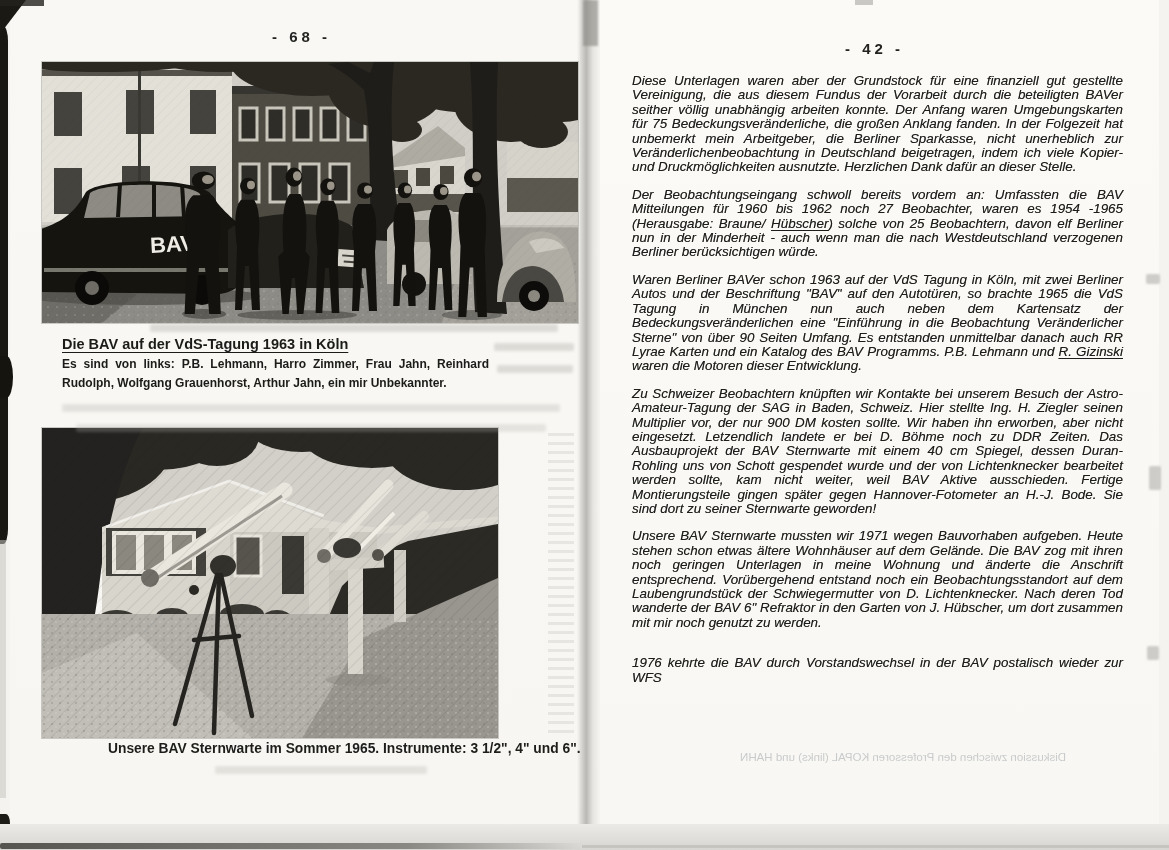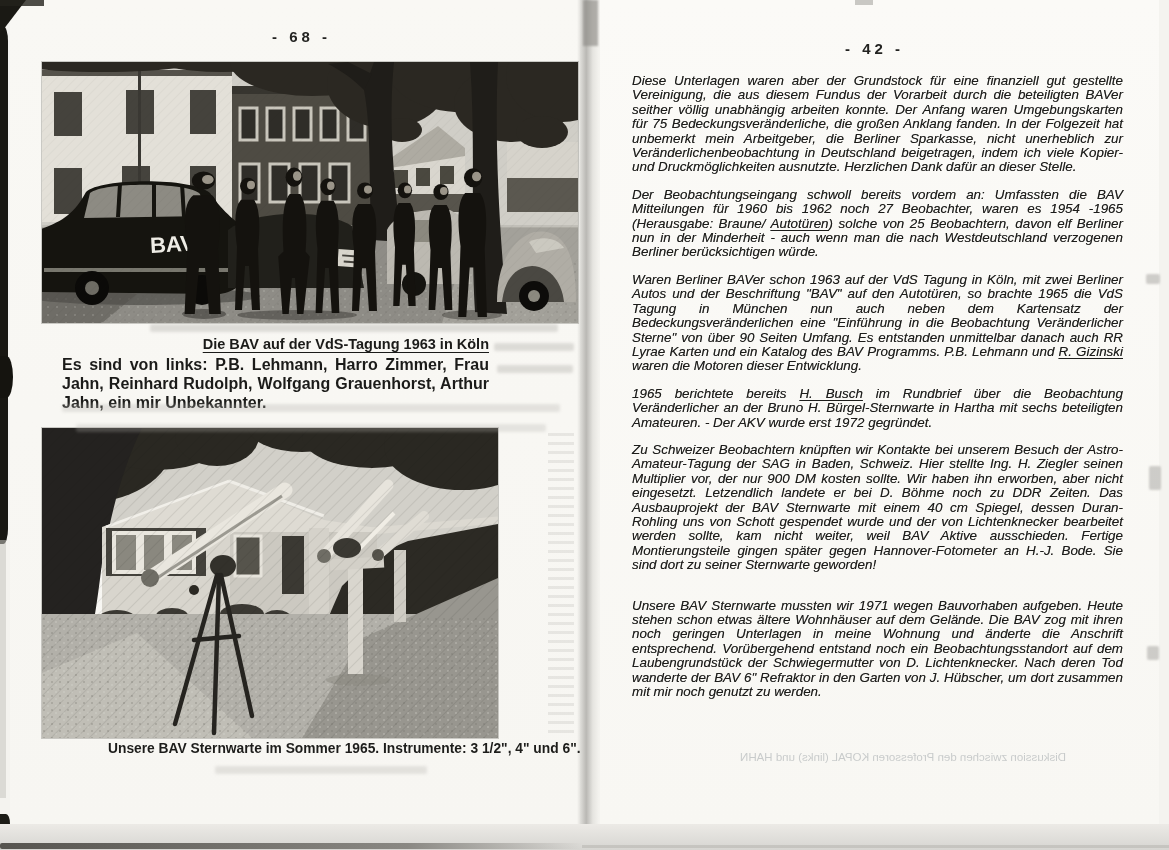--- a/index.html
+++ b/index.html
@@ -29,22 +29,22 @@
   .mark-top-right-page{position:absolute;left:855px;top:0;width:18px;height:5px;background:#a9a7a2;opacity:.6;}
   
   .ghost-bar{position:absolute;background:#b4b2ad;opacity:.4;filter:blur(1.6px);border-radius:2px;height:8px;}
   .ghost-col{position:absolute;left:548px;top:433px;width:26px;height:300px;opacity:.14;
     background:repeating-linear-gradient(180deg,#7e7c77 0 3px,transparent 3px 9px);}
   
   .pageno{position:absolute;font-size:15px;font-weight:bold;letter-spacing:4px;color:#232321;white-space:nowrap;}
   .pageno-68{left:272px;top:28px;}
   .pageno-69{left:845px;top:40px;}
   .caption1{position:absolute;left:62px;top:336px;width:427px;color:#1b1b19;}
-  .cap-title{font-size:14.5px;font-weight:bold;text-decoration:underline;text-underline-offset:3px;margin-bottom:3px;white-space:nowrap;text-align:right;}
-  .cap-body{font-size:16px;font-weight:bold;line-height:19px;text-align:justify;}
+  .cap-title{font-size:14.5px;font-weight:bold;text-decoration:underline;text-underline-offset:3px;margin-bottom:3px;white-space:nowrap;}
+  .cap-body{font-size:12px;font-weight:bold;line-height:19px;text-align:justify;}
   .caption2{position:absolute;left:60px;top:741px;width:460px;font-size:13.8px;font-weight:bold;color:#1d1d1b;white-space:nowrap;margin-left:48px;}
   .textcol{position:absolute;left:632px;top:74px;width:491px;
     font-size:13.4px;line-height:14.4px;color:#1d1d1b;text-align:justify;
     text-shadow:0 0 .5px rgba(20,20,20,.55);}
   .textcol p{margin:0 0 13px 0;font-style:italic;}
   .textcol p:last-child{margin-top:26px;}
   .textcol .u{text-decoration:underline;text-underline-offset:2px;}
   .ghost-mirror{position:absolute;left:598px;top:751px;width:468px;
     font-size:11.5px;color:#9aa0a4;opacity:.5;transform:scaleX(-1);
     filter:blur(.4px);white-space:nowrap;overflow:hidden;}
@@ -310,25 +310,25 @@
       <circle cx="282" cy="128" r="7" fill="#6f6d65"></circle>
     </g>
 
     <rect width="456" height="310" fill="url(#ht2)" opacity=".085"></rect>
   </svg>
 
   <div class="caption2">Unsere BAV Sternwarte im Sommer 1965. Instrumente: 3 1/2", 4" und 6".</div>
 
   <div class="textcol">
       <p><span>Diese Unterlagen waren aber der Grundstock für eine finanziell gut gestellte Vereinigung, die aus diesem Fundus der Vorarbeit durch die beteiligten BAVer seither völlig unabhängig arbeiten konnte. Der Anfang waren Umgebungskarten für 75 Bedeckungsveränderliche, die großen Anklang fanden. In der Folgezeit hat unbemerkt mein Arbeitgeber, die Berliner Sparkasse, nicht unerheblich zur Veränderlichenbeobachtung in Deutschland beigetragen, indem ich viele Kopier- und Druckmöglichkeiten ausnutzte. Herzlichen Dank dafür an dieser Stelle.</span></p>
-      <p><span>Der Beobachtungseingang schwoll bereits vordem an: Umfassten die BAV Mitteilungen für 1960 bis 1962 noch 27 Beobachter, waren es 1954 -1965 (Herausgabe: Braune/ </span><span class="u">Autotüren</span><span>) solche von 25 Beobachtern, davon elf Berliner nun in der Minderheit - auch wenn man die nach Westdeutschland verzogenen Berliner berücksichtigen würde.</span></p>
+      <p><span>Der Beobachtungseingang schwoll bereits vordem an: Umfassten die BAV Mitteilungen für 1960 bis 1962 noch 27 Beobachter, waren es 1954 -1965 (Herausgabe: Braune/ </span><span class="u">Hübscher</span><span>) solche von 25 Beobachtern, davon elf Berliner nun in der Minderheit - auch wenn man die nach Westdeutschland verzogenen Berliner berücksichtigen würde.</span></p>
       <p><span>Waren Berliner BAVer schon 1963 auf der VdS Tagung in Köln, mit zwei Berliner Autos und der Beschriftung "BAV" auf den Autotüren, so brachte 1965 die VdS Tagung in München nun auch neben dem Kartensatz der Bedeckungsveränderlichen eine "Einführung in die Beobachtung Veränderlicher Sterne" von über 90 Seiten Umfang. Es entstanden unmittelbar danach auch RR Lyrae Karten und ein Katalog des BAV Programms. P.B. Lehmann und </span><span class="u">R. Gizinski</span><span> waren die Motoren dieser Entwicklung.</span></p>
-      <p><span>1965 berichtete bereits </span><span class="u">H. Busch</span><span> im Rundbrief über die Beobachtung Veränderlicher an der Bruno H. Bürgel-Sternwarte in Hartha mit sechs beteiligten Amateuren. - Der AKV wurde erst 1972 gegründet.</span></p>
       <p><span>Zu Schweizer Beobachtern knüpften wir Kontakte bei unserem Besuch der Astro-Amateur-Tagung der SAG in Baden, Schweiz. Hier stellte Ing. H. Ziegler seinen Multiplier vor, der nur 900 DM kosten sollte. Wir haben ihn erworben, aber nicht eingesetzt. Letzendlich landete er bei D. Böhme noch zu DDR Zeiten. Das Ausbauprojekt der BAV Sternwarte mit einem 40 cm Spiegel, dessen Duran-Rohling uns von Schott gespendet wurde und der von Lichtenknecker bearbeitet werden sollte, kam nicht weiter, weil BAV Aktive ausschieden. Fertige Montierungsteile gingen später gegen Hannover-Fotometer an H.-J. Bode. Sie sind dort zu seiner Sternwarte geworden!</span></p>
       <p><span>Unsere BAV Sternwarte mussten wir 1971 wegen Bauvorhaben aufgeben. Heute stehen schon etwas ältere Wohnhäuser auf dem Gelände. Die BAV zog mit ihren noch geringen Unterlagen in meine Wohnung und änderte die Anschrift entsprechend. Vorübergehend entstand noch ein Beobachtungsstandort auf dem Laubengrundstück der Schwiegermutter von D. Lichtenknecker. Nach deren Tod wanderte der BAV 6" Refraktor in den Garten von J. Hübscher, um dort zusammen mit mir noch genutzt zu werden.</span></p>
+      <p><span>1976 kehrte die BAV durch Vorstandswechsel in der BAV postalisch wieder zur WFS</span></p>
     </div>
 
   <div class="ghost-mirror">Diskussion zwischen den Professoren KOPAL (links) und HAHN</div>
 
   <div class="ghost-bar" style="left:150px;top:324px;width:408px"></div>
   <div class="ghost-bar" style="left:494px;top:343px;width:80px"></div>
   <div class="ghost-bar" style="left:497px;top:365px;width:76px"></div>
   <div class="ghost-bar" style="left:62px;top:404px;width:498px;opacity:.3"></div>
   <div class="ghost-bar" style="left:76px;top:424px;width:470px;opacity:.28"></div>
   <div class="ghost-bar" style="left:215px;top:766px;width:212px;opacity:.3"></div>

